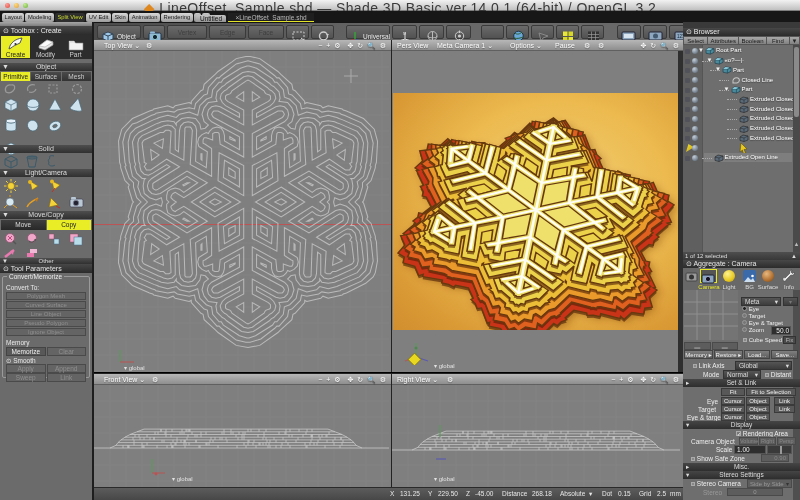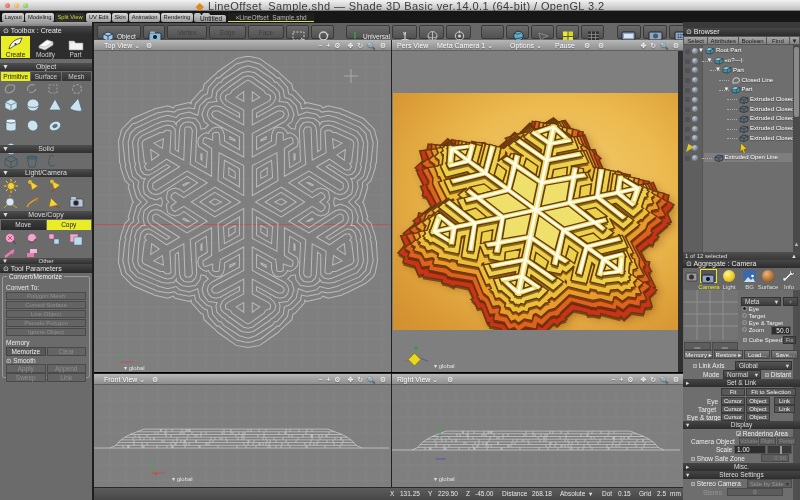--- a/index.html
+++ b/index.html
@@ -8,21 +8,21 @@
 .vphdr{background:linear-gradient(#b7b7b7,#8e8e8e);border-bottom:1px solid #606060;color:#fdfdfd;font-size:7px;line-height:11px;text-shadow:0 1px 1px rgba(0,0,0,.35)}
 .tbtn{background:linear-gradient(#6a6a6a,#525252);border:1px solid #3a3a3a;border-radius:2px;display:inline-block}
 .ico{display:inline-block;vertical-align:middle}
 </style></head>
 <body>
 
 <div class="abs" style="left:0;top:0;width:800px;height:11px;background:linear-gradient(#f2f2f2,#c0c0c0);border-bottom:1px solid #7e7e7e">
   <div class="abs" style="left:4.5px;top:2.8px;width:5px;height:5px;border-radius:50%;background:radial-gradient(circle at 35% 30%,#ff9d96,#dd4a3e)"></div>
   <div class="abs" style="left:13.5px;top:2.8px;width:5px;height:5px;border-radius:50%;background:radial-gradient(circle at 35% 30%,#ffd97e,#dd9f3c)"></div>
   <div class="abs" style="left:22.5px;top:2.8px;width:5px;height:5px;border-radius:50%;background:radial-gradient(circle at 35% 30%,#c3ee8e,#6fae3d)"></div>
-  <div class="abs" style="left:0;top:-0.5px;width:800px;text-align:center;font-size:11px;letter-spacing:0.4px;color:#3a3a3a"><span style="color:#e08820">◆</span> LineOffset_Sample.shd — Shade 3D Basic ver.14.0.1 (64-bit) / OpenGL 3.2</div>
+  <div class="abs" style="left:0;top:-0.5px;width:800px;text-align:center;font-size:14px;letter-spacing:0.4px;color:#3a3a3a"><span style="color:#e08820">◆</span> LineOffset_Sample.shd — Shade 3D Basic ver.14.0.1 (64-bit) / OpenGL 3.2</div>
 </div>
 
 <div class="abs" style="left:0;top:11px;width:800px;height:12px;background:#171717">
   <div class="abs" style="left:2px;top:1.5px;height:9px;display:flex;gap:1px">
     <span style="background:linear-gradient(#d8d8d8,#9d9d9d);color:#1a1a1a;font-size:5.8px;line-height:9px;padding:0 2.5px;border-radius:2px">Layout</span>
     <span style="background:linear-gradient(#d8d8d8,#9d9d9d);color:#1a1a1a;font-size:5.8px;line-height:9px;padding:0 2.5px;border-radius:2px">Modeling</span>
     <span style="background:#2e2e2e;color:#c8d830;font-size:5.8px;line-height:9px;padding:0 2.5px;border-radius:2px">Split View</span>
     <span style="background:linear-gradient(#d8d8d8,#9d9d9d);color:#1a1a1a;font-size:5.8px;line-height:9px;padding:0 2.5px;border-radius:2px">UV Edit</span>
     <span style="background:linear-gradient(#d8d8d8,#9d9d9d);color:#1a1a1a;font-size:5.8px;line-height:9px;padding:0 2.5px;border-radius:2px">Skin</span>
     <span style="background:linear-gradient(#d8d8d8,#9d9d9d);color:#1a1a1a;font-size:5.8px;line-height:9px;padding:0 2.5px;border-radius:2px">Animation</span>

